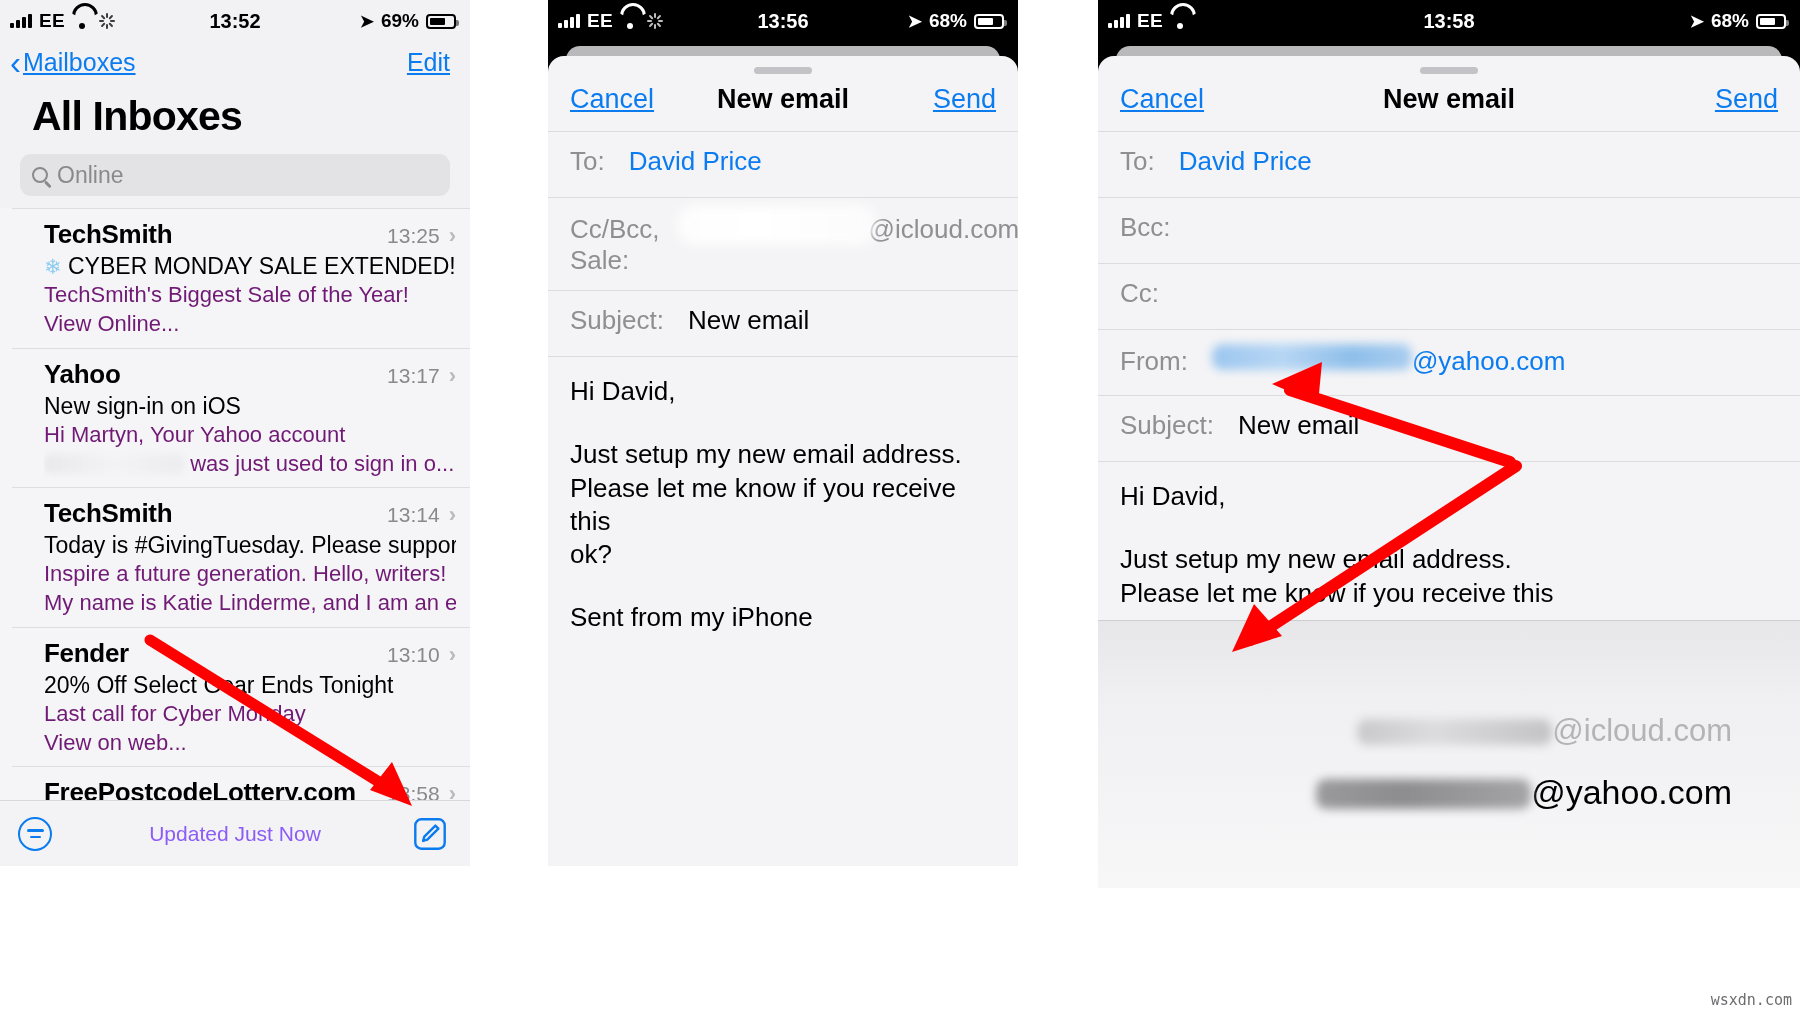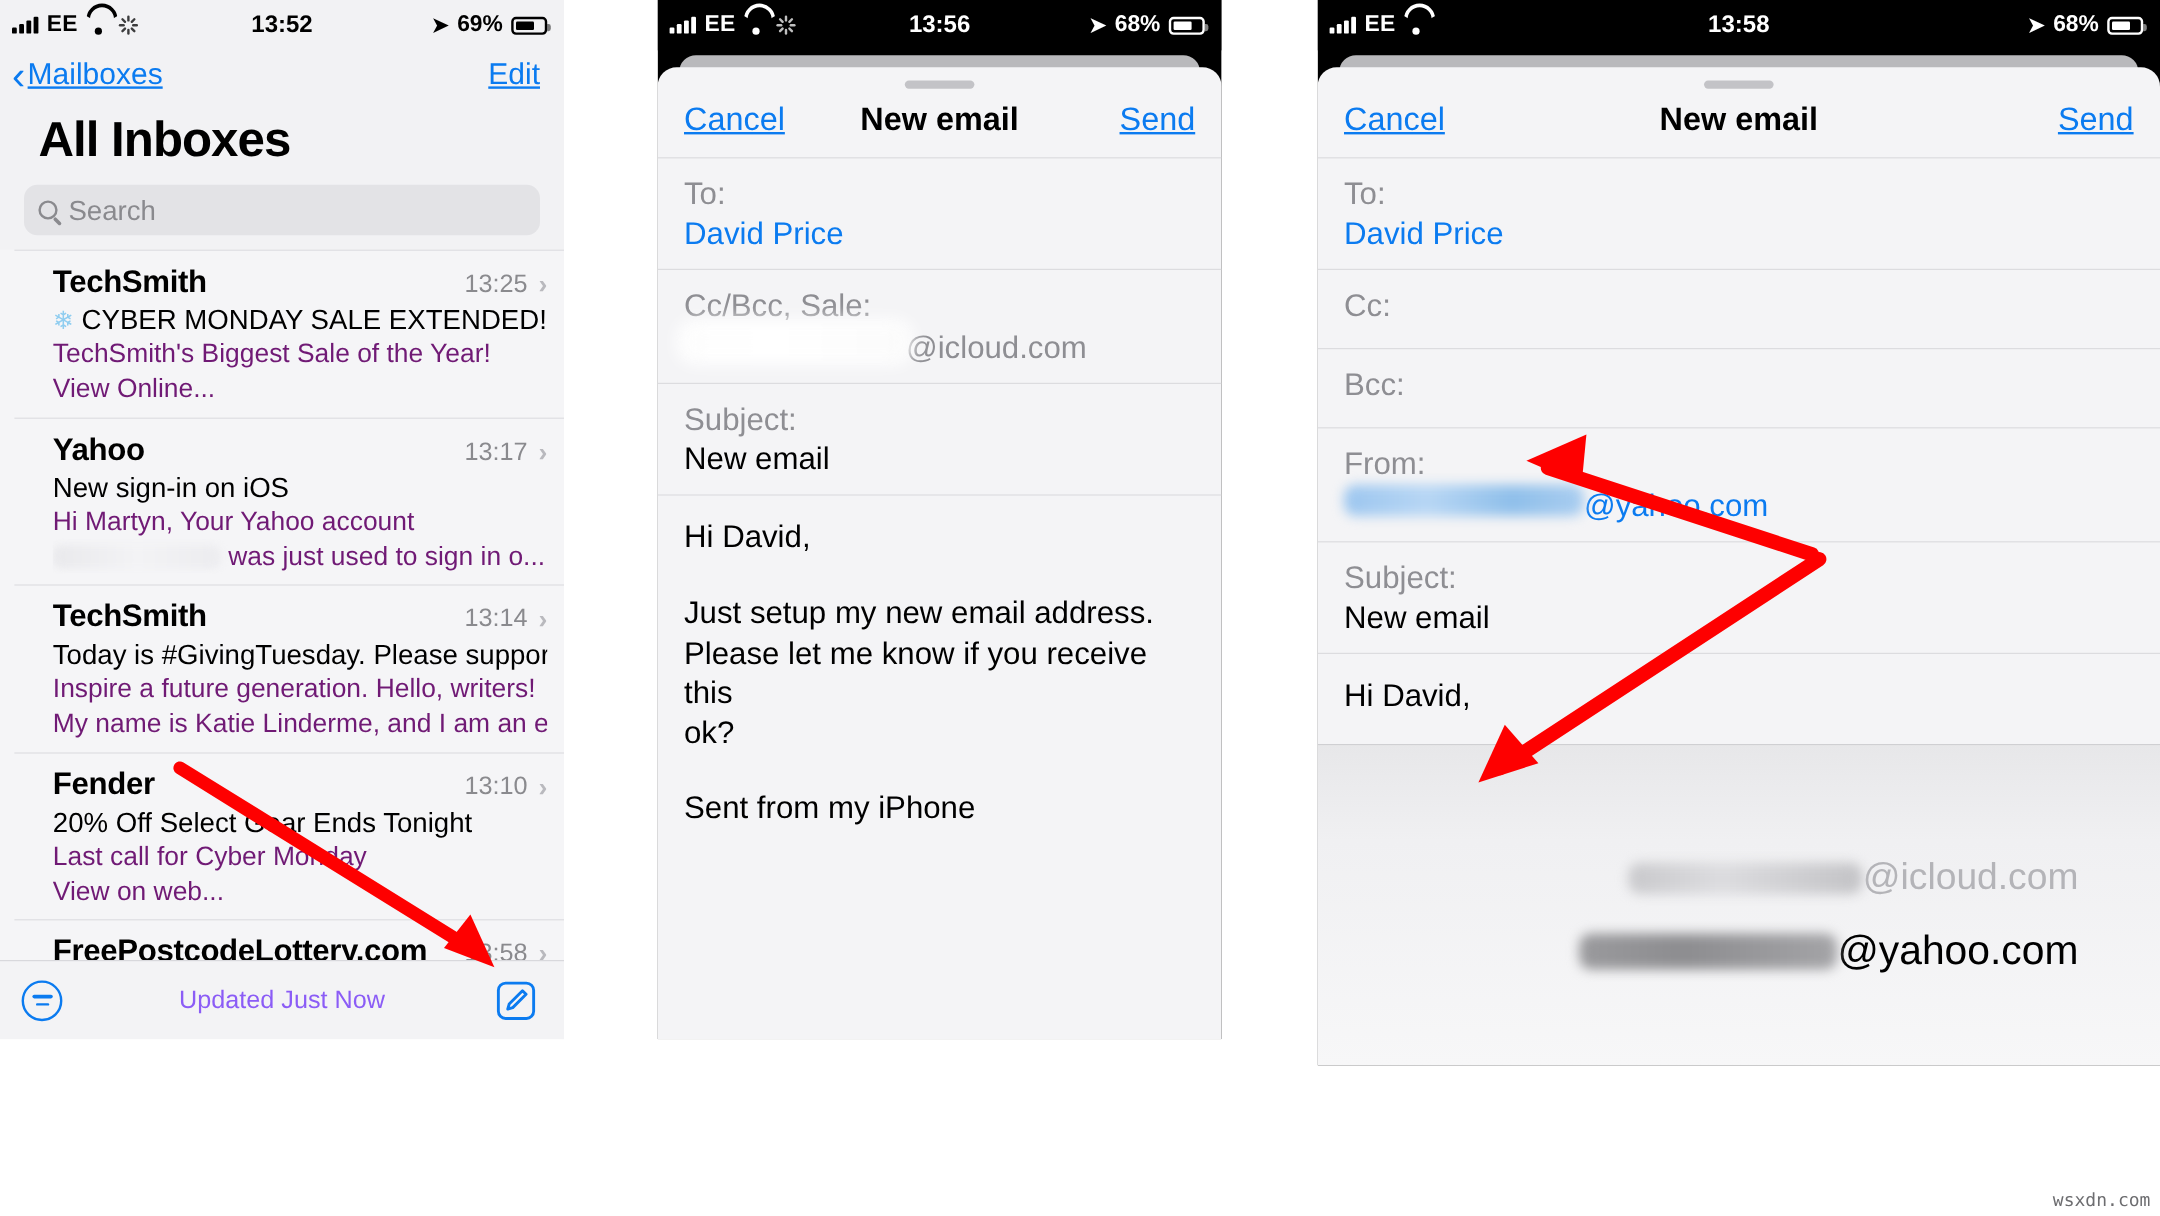--- a/index.html
+++ b/index.html
@@ -96,21 +96,21 @@
   .card {
     position: absolute; left: 0; right: 0; top: 56px; bottom: 0;
     background: #f4f4f6; border-radius: 16px 16px 0 0; overflow: hidden;
   }
   .grabber { width: 58px; height: 7px; border-radius: 4px; background: #c3c3c7; margin: 11px auto 0; }
   .compose-nav { display: flex; align-items: center; padding: 10px 22px 16px; position: relative; }
   .c-cancel, .c-send { color: #0b7bf0; font-size: 27px; text-decoration: underline; }
   .c-title { position: absolute; left: 0; right: 0; text-align: center; font-size: 27px; font-weight: bold; color: #000; pointer-events: none; }
   .c-send { margin-left: auto; }
 
-  .field { padding: 14px 22px; border-top: 1px solid #dcdcdf; display: flex; align-items: baseline; gap: 2px; min-height: 66px; flex-direction: column; }
+  .field { padding: 14px 22px; border-top: 1px solid #dcdcdf; display: flex; align-items: baseline; gap: 24px; min-height: 66px; }
   .f-label { font-size: 26px; color: #8e8e93; }
   .f-value { font-size: 26px; color: #000; }
   .f-value.link { color: #0b7bf0; }
   .blur-email { display: inline-flex; align-items: baseline; }
   .blur-mask { display:inline-block; height:26px; border-radius:10px; filter: blur(5px); }
   .mask-white { background: linear-gradient(90deg,#fdfdfd,#ffffff 40%,#fbfbfb); box-shadow: 0 0 10px 6px #ffffff; }
   .mask-blue { background: linear-gradient(90deg,#9cc6ef,#b7d6f4 35%,#8fbfea 70%,#a9cdf0); }
   .mask-grey { background: linear-gradient(90deg,#c9c9cc,#dcdcdf 40%,#c3c3c6); }
   .mask-dark { background: linear-gradient(90deg,#9a9a9d,#8d8d90 40%,#a4a4a7); }
 
@@ -180,21 +180,21 @@
         <span class="back-label">Mailboxes</span>
       </div>
       <div class="edit-link">Edit</div>
     </div>
 
     <div class="big-title">All Inboxes</div>
 
     <div class="searchwrap">
       <div class="searchbox">
         <span class="mag"></span>
-        <span>Search</span>
+        <span>Online</span>
       </div>
     </div>
 
     <div class="mail-list">
 
       <div class="mail-row">
         <div class="mail-top">
           <span class="mail-sender">TechSmith</span>
           <span class="mail-meta">
             <span>13:25</span>
@@ -380,26 +380,26 @@
           <span class="c-title">New email</span>
           <span class="c-send">Send</span>
         </div>
 
         <div class="field">
           <span class="f-label">To:</span>
           <span class="f-value link">David Price</span>
         </div>
 
         <div class="field">
+          <span class="f-label">Bcc:</span>
+          <span class="f-value"></span>
+        </div>
+
+        <div class="field">
           <span class="f-label">Cc:</span>
-          <span class="f-value"></span>
-        </div>
-
-        <div class="field">
-          <span class="f-label">Bcc:</span>
           <span class="f-value"></span>
         </div>
 
         <div class="field">
           <span class="f-label">From:</span>
           <span class="blur-email">
             <span class="blur-mask mask-blue" style="width:200px"></span>
             <span class="f-value link">@yahoo.com</span>
           </span>
         </div>

